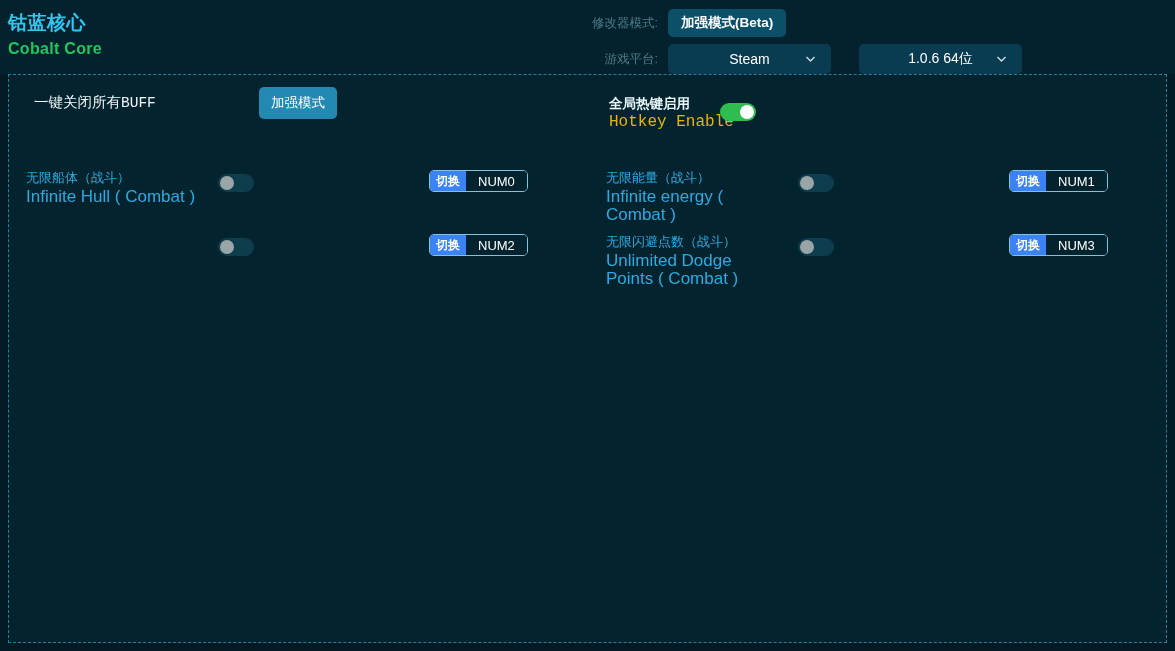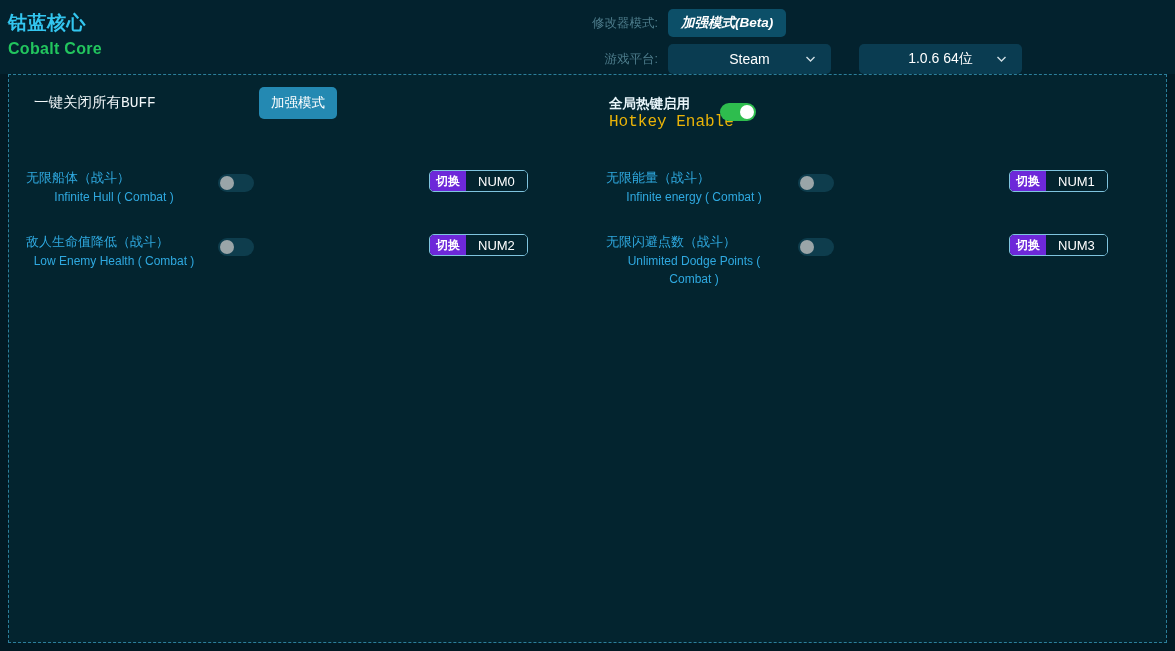--- a/index.html
+++ b/index.html
@@ -79,21 +79,20 @@
     font-size: 13.5px;
     font-weight: bold;
     border: none;
     border-radius: 5px;
     padding: 0 13px;
     height: 28px;
     line-height: 28px;
     cursor: pointer;
     white-space: nowrap;
     font-family: inherit;
-    font-style: italic;
   }
 
   .dropdown {
     position: relative;
     height: 30px;
     background: #0a3c51;
     border-radius: 5px;
     display: flex;
     align-items: center;
     justify-content: center;
@@ -237,24 +236,23 @@
     left: 17px;
     top: 2px;
     width: 176px;
   }
   .cheat-cn {
     font-size: 13px;
     color: #2fa9e0;
     line-height: 20px;
   }
   .cheat-en {
-    font-size: 12px;
+    font-size: 17px;
     color: #2fa9e0;
     line-height: 18px;
-    text-align: center;
   }
 
   .cheat-switch {
     position: absolute;
     left: 209px;
     top: 8px;
   }
 
   .hotkey-badge {
     position: absolute;
@@ -263,21 +261,21 @@
     height: 22px;
     display: flex;
     align-items: stretch;
     border: 1px solid #7fc4de;
     border-radius: 5px;
     overflow: hidden;
     cursor: pointer;
     user-select: none;
   }
   .badge-action {
-    background: #6d28d9;
+    background: #3b82f6;
     color: #ffffff;
     font-size: 12px;
     font-weight: bold;
     padding: 0 6px;
     display: flex;
     align-items: center;
     white-space: nowrap;
   }
   .badge-key {
     background: #03242f;
@@ -363,24 +361,20 @@
           <span class="switch off cheat-switch">
             <span class="knob"></span>
           </span>
           <div class="hotkey-badge">
             <span class="badge-action">切换</span>
             <span class="badge-key">NUM0</span>
           </div>
         </div>
 
         <div class="cheat-row">
-          <div class="cheat-names">
-            <div class="cheat-cn">敌人生命值降低（战斗）</div>
-            <div class="cheat-en">Low Enemy Health ( Combat )</div>
-          </div>
           <span class="switch off cheat-switch">
             <span class="knob"></span>
           </span>
           <div class="hotkey-badge">
             <span class="badge-action">切换</span>
             <span class="badge-key">NUM2</span>
           </div>
         </div>
 
       </div>

